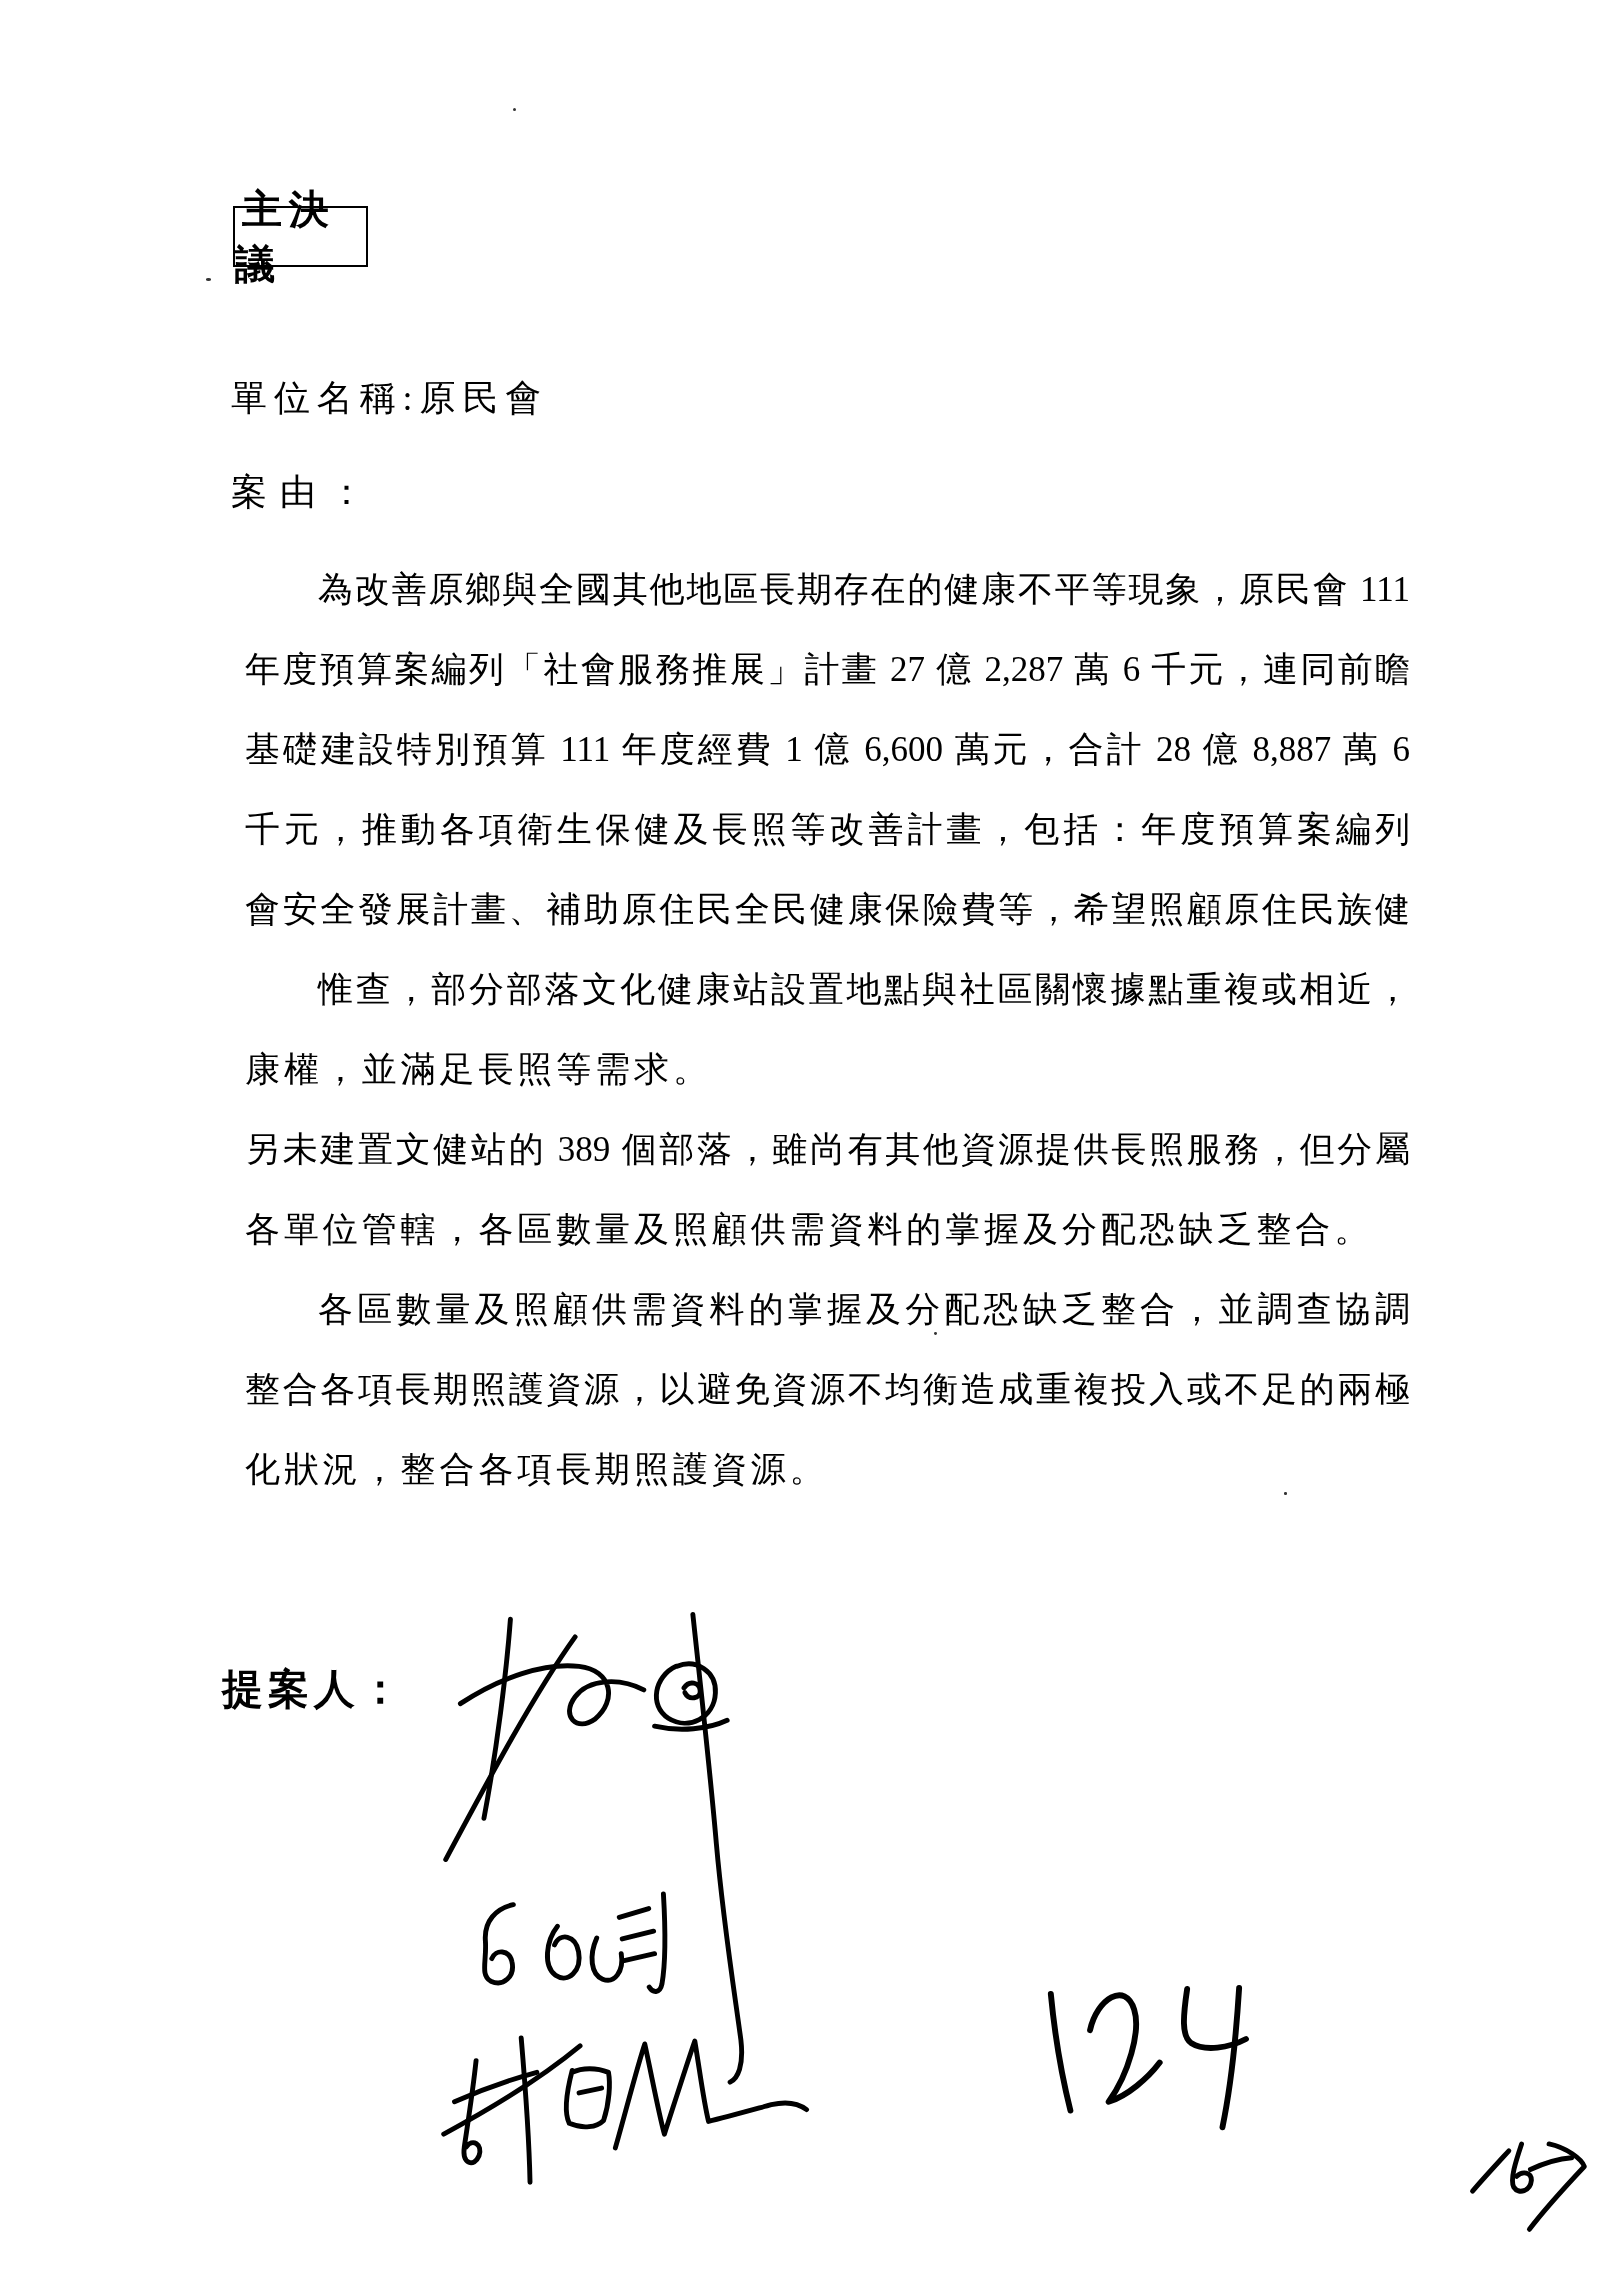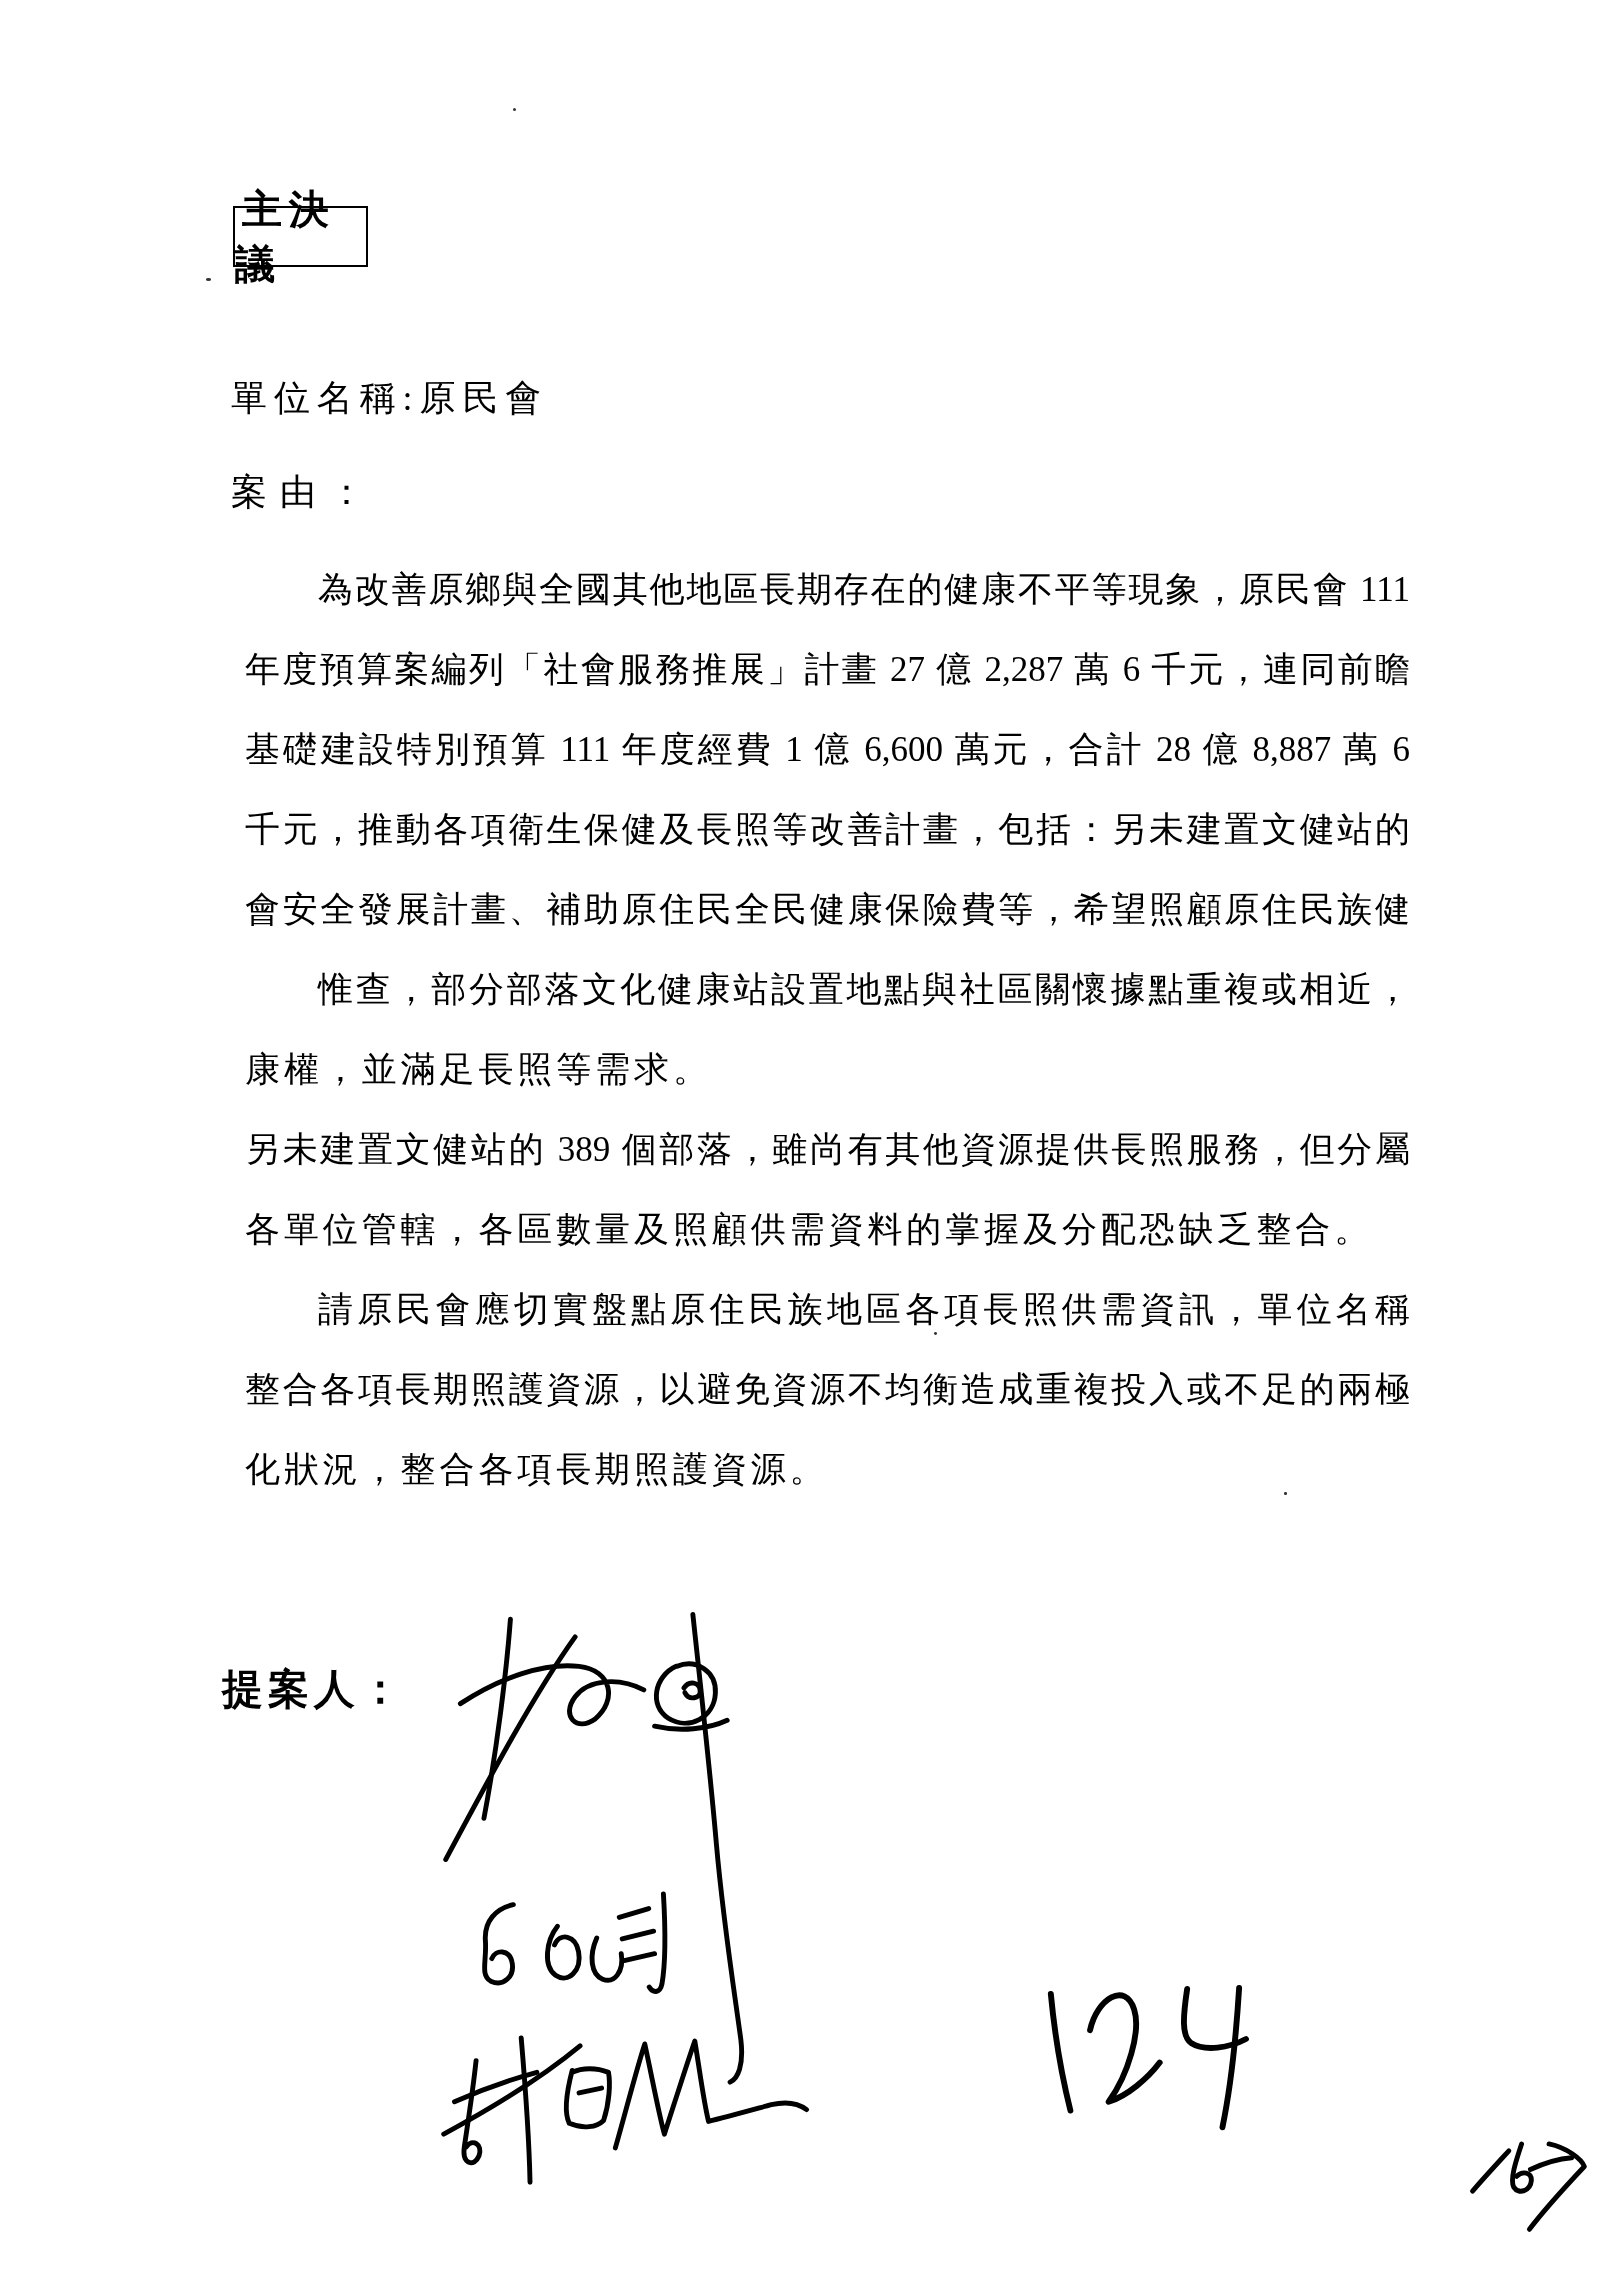--- a/index.html
+++ b/index.html
@@ -47,27 +47,27 @@
   </div>
 
   <div id="unit-line" class="label-line">單位名稱:原民會</div>
 
   <div id="case-label" class="label-line">案由：</div>
 
   <div id="body-block">
     <div class="bline indent">為改善原鄉與全國其他地區長期存在的健康不平等現象，原民會 111</div>
     <div class="bline">年度預算案編列「社會服務推展」計畫 27 億 2,287 萬 6 千元，連同前瞻</div>
     <div class="bline">基礎建設特別預算 111 年度經費 1 億 6,600 萬元，合計 28 億 8,887 萬 6</div>
-    <div class="bline">千元，推動各項衛生保健及長照等改善計畫，包括：另未建置文健站的</div>
+    <div class="bline">千元，推動各項衛生保健及長照等改善計畫，包括：年度預算案編列</div>
     <div class="bline">會安全發展計畫、補助原住民全民健康保險費等，希望照顧原住民族健</div>
     <div class="bline indent">惟查，部分部落文化健康站設置地點與社區關懷據點重複或相近，</div>
     <div class="bline short">康權，並滿足長照等需求。</div>
     <div class="bline">另未建置文健站的 389 個部落，雖尚有其他資源提供長照服務，但分屬</div>
     <div class="bline short">各單位管轄，各區數量及照顧供需資料的掌握及分配恐缺乏整合。</div>
-    <div class="bline indent">請原民會應切實盤點原住民族地區各項長照供需資訊，單位名稱</div>
+    <div class="bline indent">各區數量及照顧供需資料的掌握及分配恐缺乏整合，並調查協調</div>
     <div class="bline">整合各項長期照護資源，以避免資源不均衡造成重複投入或不足的兩極</div>
     <div class="bline short">化狀況，整合各項長期照護資源。</div>
   </div>
 
   <div id="proposer-label">提案人：</div>
 
   <div class="speck" style="left:513px;top:108px;width:3.4px;height:3.4px;"></div>
   <div class="speck" style="left:206px;top:278px;width:4.9px;height:2.5px;"></div>
   <div class="speck" style="left:934px;top:1332px;width:2.9px;height:2.9px;"></div>
   <div class="speck" style="left:1284px;top:1492px;width:2.5px;height:2.5px;"></div>

